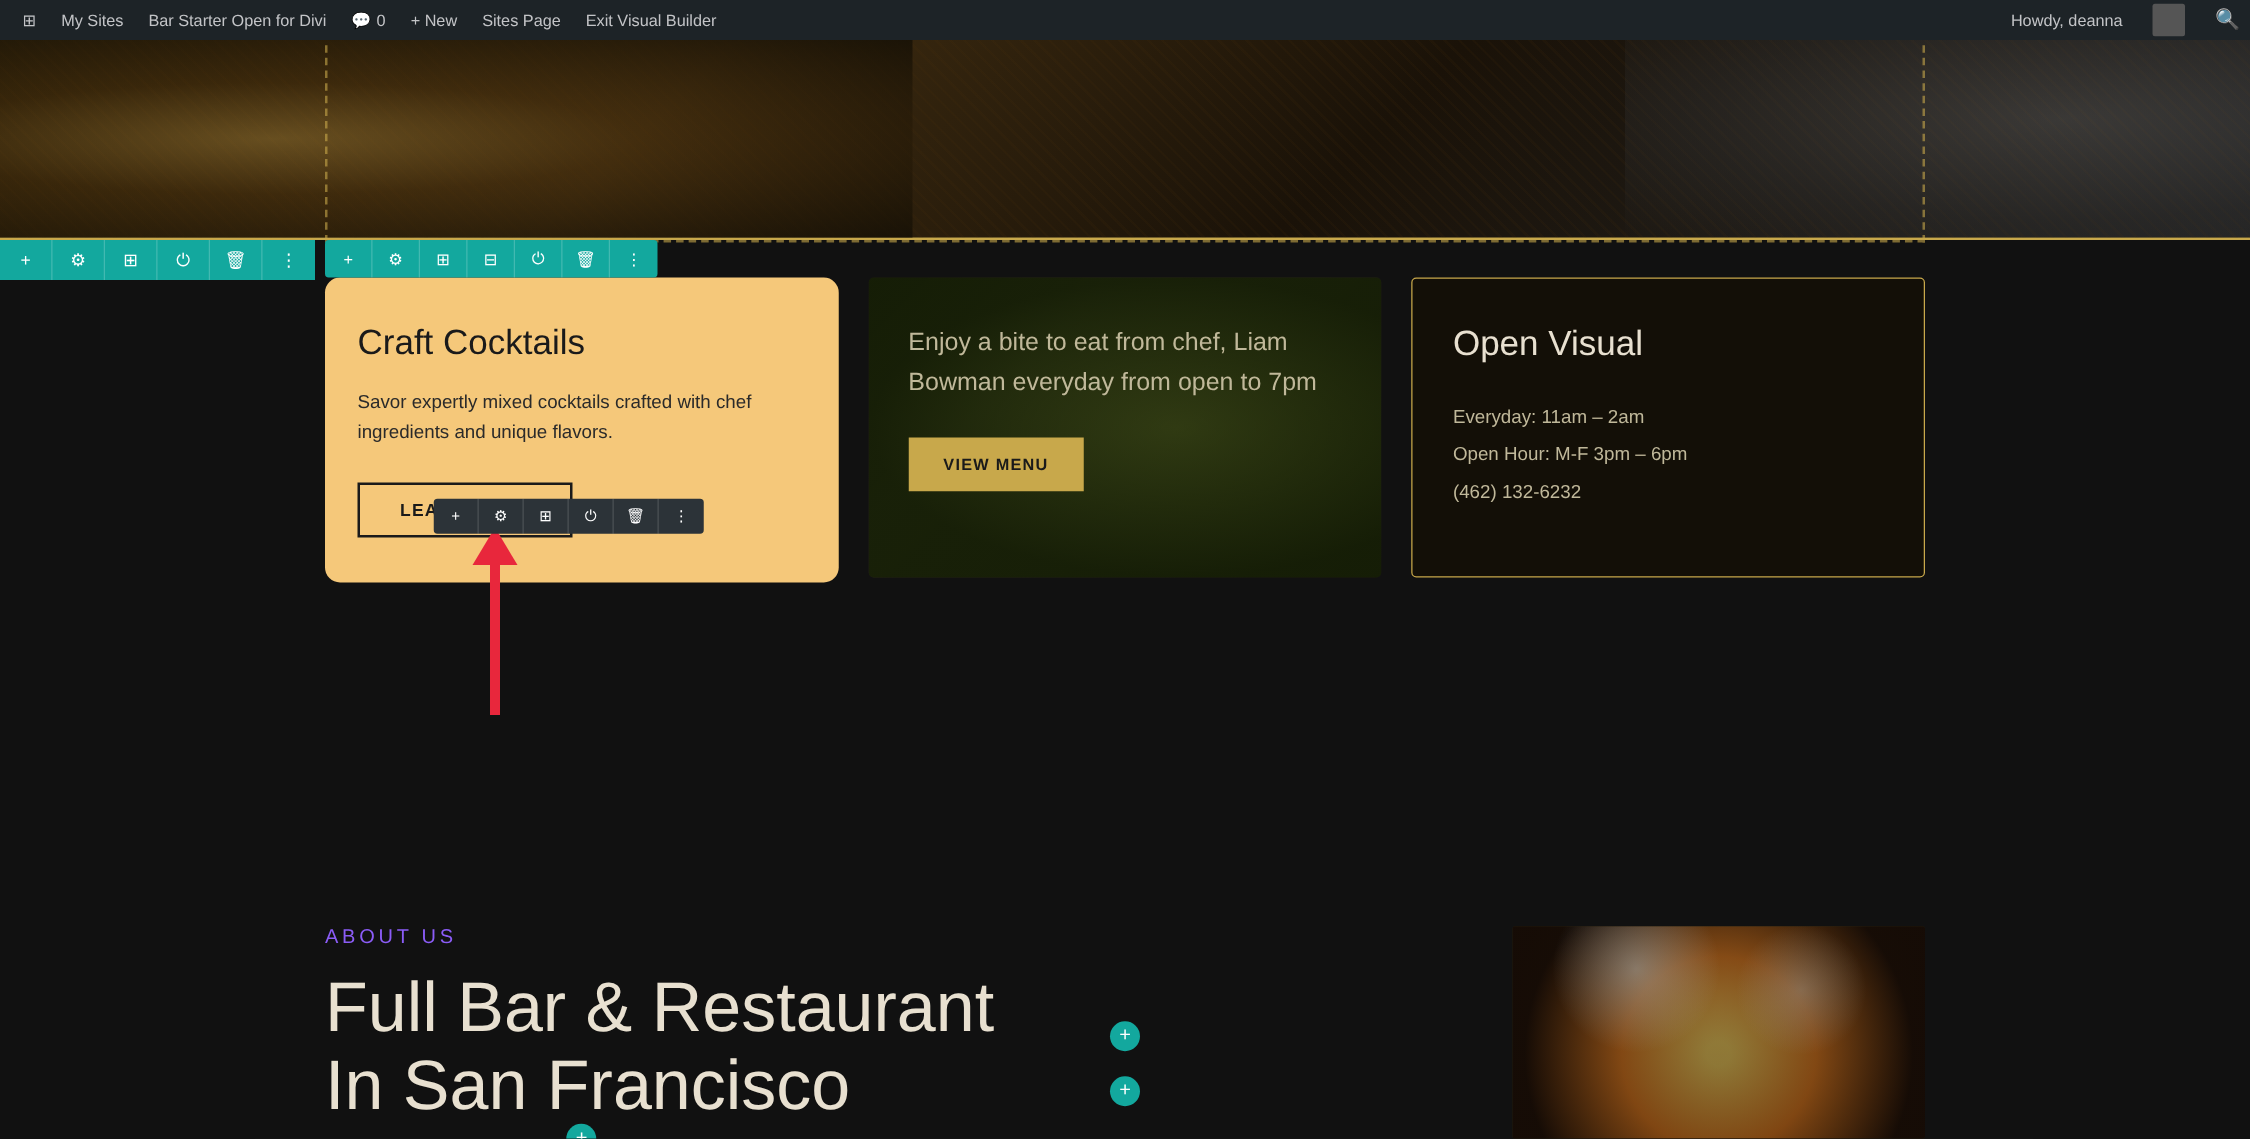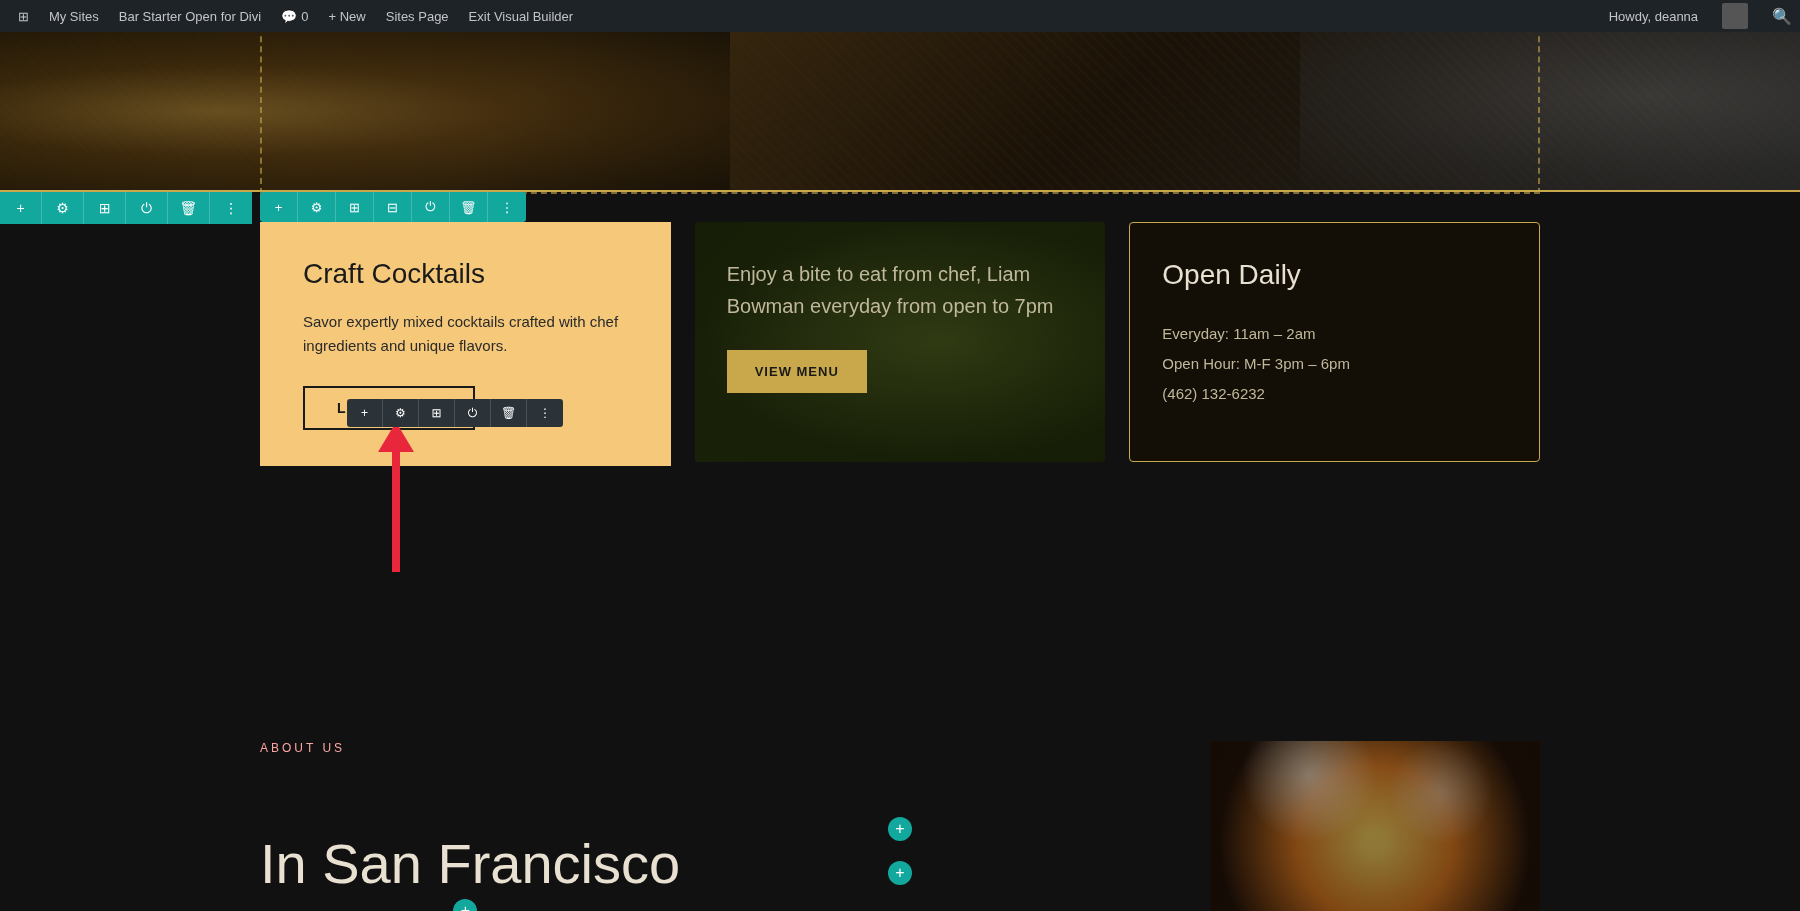--- a/index.html
+++ b/index.html
@@ -161,22 +161,22 @@
       right: 260px;
       bottom: 0;
       display: flex;
       gap: 24px;
     }
 
     
     .card-cocktails {
       flex: 1;
       background: #f5c87a;
-      border-radius: 0;
-      padding: 36px 43px;
+      border-radius: 12px;
+      padding: 36px 26px;
       position: relative;
       min-height: 240px;
     }
     .card-cocktails h2 {
       font-size: 28px;
       font-weight: 500;
       color: #1a1a1a;
       margin-bottom: 20px;
     }
     .card-cocktails p {
@@ -308,23 +308,23 @@
       right: 260px;
       padding: 40px 0 0 0;
       display: flex;
       gap: 0;
     }
     .about-text {
       flex: 1;
       padding-right: 40px;
     }
     .about-label {
-      font-size: 12px;
+      font-size: 16px;
       letter-spacing: 3px;
-      color: #fca5a5;
+      color: #8b5cf6;
       text-transform: uppercase;
       margin-bottom: 16px;
     }
     .about-heading {
       font-size: 56px;
       font-weight: 300;
       color: #e8e0d0;
       line-height: 1.1;
     }
     .about-image {
@@ -467,36 +467,36 @@
           <button class="btn-view-menu">VIEW MENU</button>
         </div>
       </div>
 
       <div class="plus-btn" style="bottom: 70px; left: calc(50% - 12px);">+</div>
       <div class="plus-btn" style="bottom: 26px; left: calc(50% - 12px);">+</div>
     </div>
 
     <div class="card-hours-wrapper">
       <div class="card-hours">
-        <h2>Open Daily</h2>
+        <h2>Open Visual</h2>
         <p>
           <span>Everyday: 11am – 2am</span><br>
           <span>Open Hour: M-F 3pm – 6pm</span><br>
           <span>(462) 132-6232</span>
         </p>
       </div>
     </div>
 
   </div>
 
   <div class="about-section">
     <div class="about-text">
       <div class="about-label">ABOUT US</div>
       <div class="about-heading">
-        <br>
+        <span>Full Bar &amp; Restaurant</span><br>
         <span>In San Francisco</span>
       </div>
     </div>
     <div class="about-image">
       <div class="ice-cubes"></div>
     </div>
   </div>
 
 </div>
 

